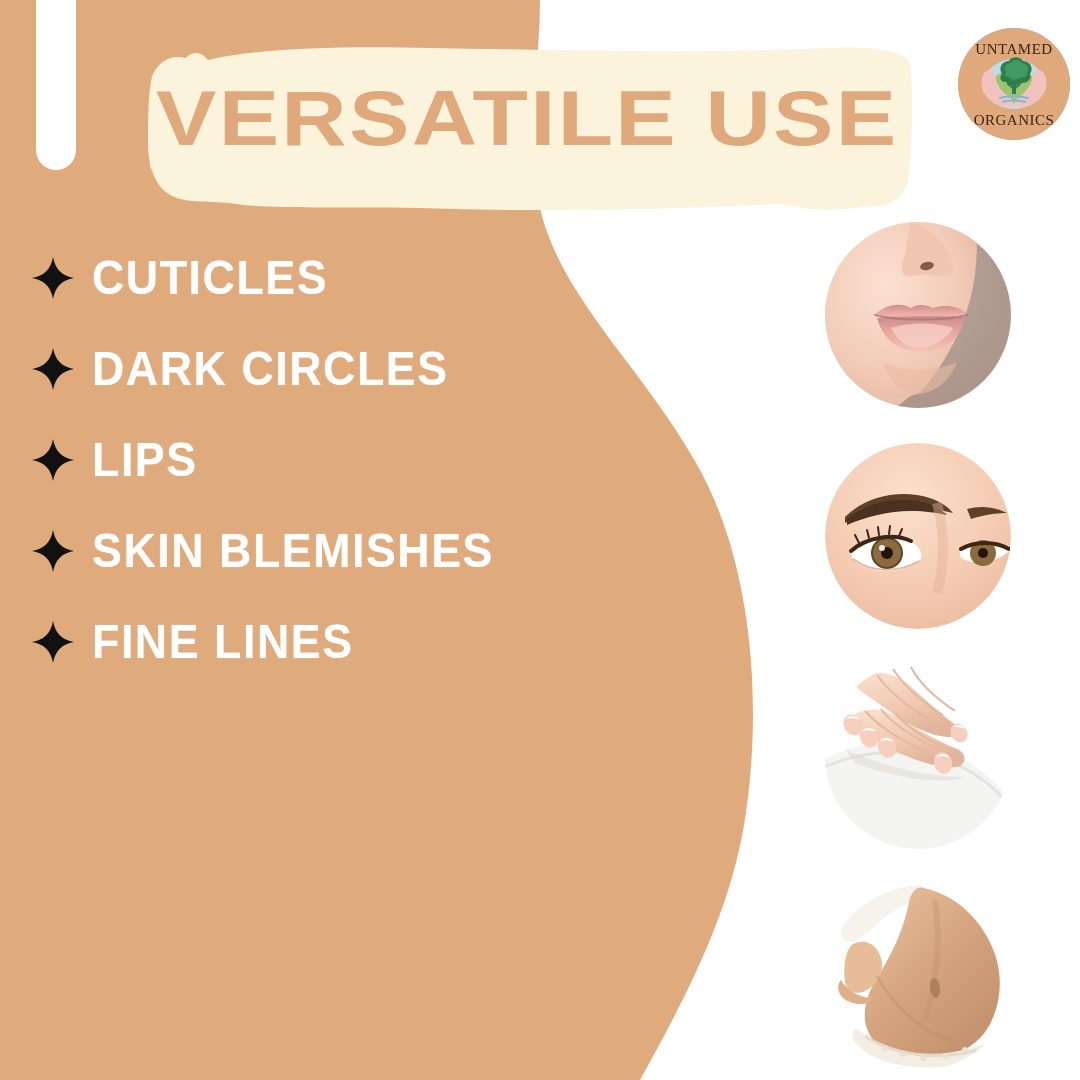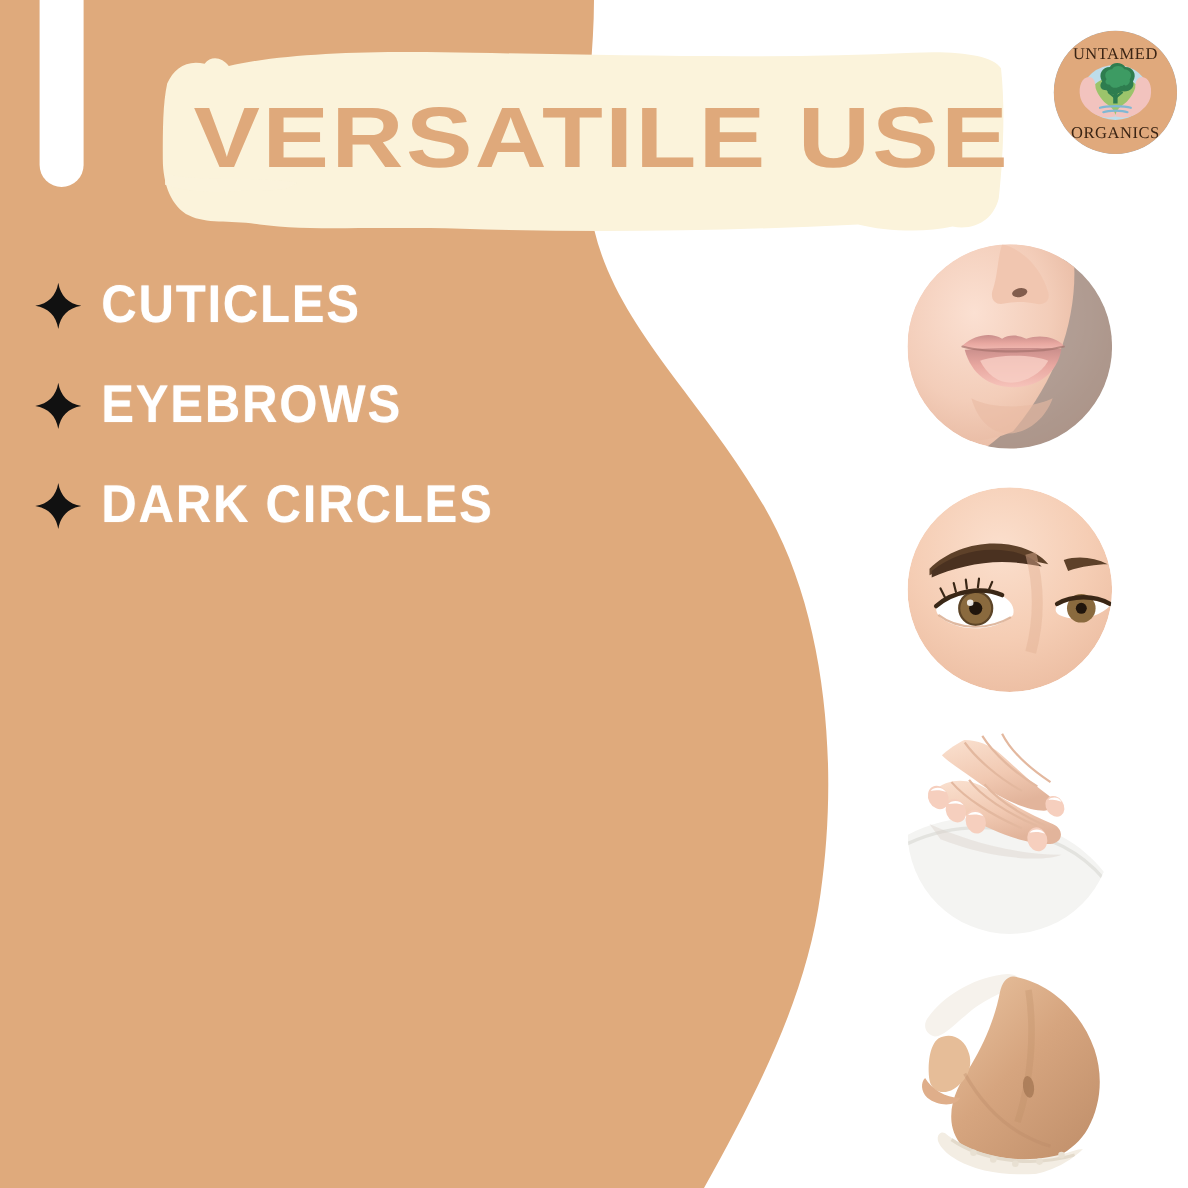--- a/index.html
+++ b/index.html
@@ -41,25 +41,25 @@
   .brush {
     position:absolute;
     left:140px; top:40px;
     width:775px; height:175px;
     z-index:2;
   }
 
   
   .title {
     position:absolute;
-    left:176px; top:72px;
+    left:156px; top:72px;
     width:720px; height:92px;
     z-index:5;
     display:flex;
-    align-items:flex-end;
+    align-items:center;
   }
   .title-text {
     font-family:"Liberation Sans", sans-serif;
     font-size:78px;
     font-weight:bold;
     letter-spacing:2px;
     color:#DFA97B;
     line-height:1;
     white-space:nowrap;
     transform:scaleX(1.16);
@@ -191,37 +191,49 @@
   <div class="list">
 
     <div class="list-item">
       <svg class="star" viewBox="0 0 46 46">
         <path d="M23,2 C25,14 32,21 44,23 C32,25 25,32 23,44 C21,32 14,25 2,23 C14,21 21,14 23,2 Z" fill="#111111"></path>
       </svg>
       <span class="item-label">CUTICLES</span>
     </div>
 
 
-    <div class="list-item">
-      <svg class="star" viewBox="0 0 46 46">
-        <path d="M23,2 C25,14 32,21 44,23 C32,25 25,32 23,44 C21,32 14,25 2,23 C14,21 21,14 23,2 Z" fill="#111111"></path>
-      </svg>
-      <span class="item-label">EYEBROWS</span>
-    </div>
 
     <div class="list-item">
       <svg class="star" viewBox="0 0 46 46">
         <path d="M23,2 C25,14 32,21 44,23 C32,25 25,32 23,44 C21,32 14,25 2,23 C14,21 21,14 23,2 Z" fill="#111111"></path>
       </svg>
       <span class="item-label">DARK CIRCLES</span>
     </div>
 
 
-
-
+    <div class="list-item">
+      <svg class="star" viewBox="0 0 46 46">
+        <path d="M23,2 C25,14 32,21 44,23 C32,25 25,32 23,44 C21,32 14,25 2,23 C14,21 21,14 23,2 Z" fill="#111111"></path>
+      </svg>
+      <span class="item-label">LIPS</span>
+    </div>
+
+    <div class="list-item">
+      <svg class="star" viewBox="0 0 46 46">
+        <path d="M23,2 C25,14 32,21 44,23 C32,25 25,32 23,44 C21,32 14,25 2,23 C14,21 21,14 23,2 Z" fill="#111111"></path>
+      </svg>
+      <span class="item-label">SKIN BLEMISHES</span>
+    </div>
+
+    <div class="list-item">
+      <svg class="star" viewBox="0 0 46 46">
+        <path d="M23,2 C25,14 32,21 44,23 C32,25 25,32 23,44 C21,32 14,25 2,23 C14,21 21,14 23,2 Z" fill="#111111"></path>
+      </svg>
+      <span class="item-label">FINE LINES</span>
+    </div>
 
 
   </div>
 
   <div class="photo" style="left:825px; top:222px; width:186px; height:186px;">
     <svg viewBox="0 0 186 186" width="186" height="186">
       <defs>
         <radialGradient id="skin1" cx="40%" cy="35%" r="75%">
           <stop offset="0%" stop-color="#FBE0D2"></stop>
           <stop offset="60%" stop-color="#F3CDB9"></stop>

